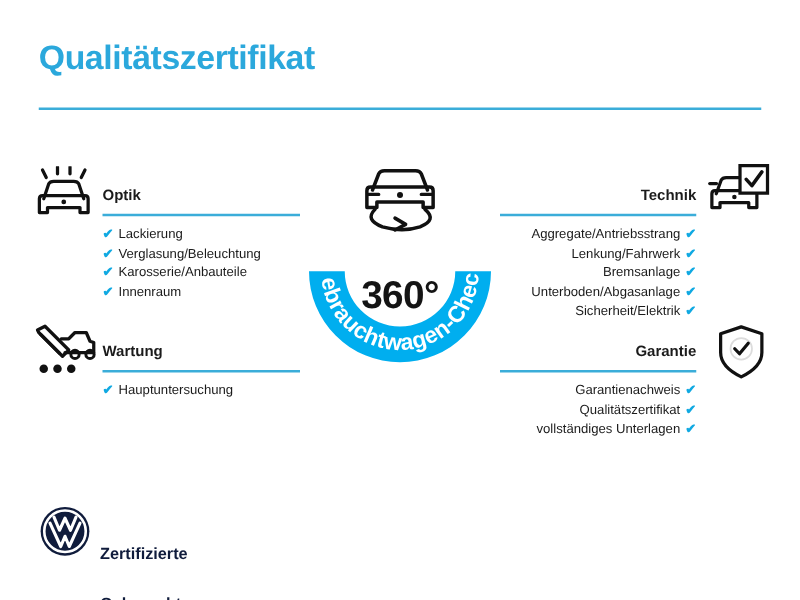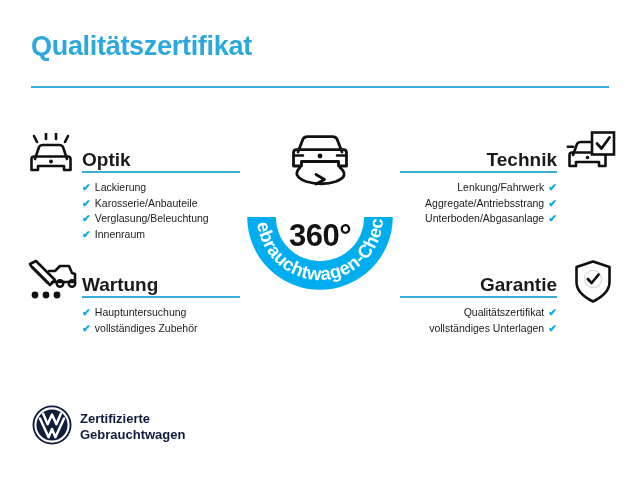--- a/index.html
+++ b/index.html
@@ -22,21 +22,21 @@
   }
   #header-rule{
     position:absolute;left:31px;top:86px;width:578px;height:2px;
     background:#3BADD9;
   }
 
   
   .quad{position:absolute;}
   .q-head{
     position:absolute;
-    font-size:19px;font-weight:bold;color:#1b1b1b;
+    font-size:12px;font-weight:bold;color:#1b1b1b;
     line-height:1;white-space:nowrap;
   }
   .q-rule{position:absolute;height:2px;background:#3BADD9;}
   .q-list{position:absolute;list-style:none;margin:0;padding:0;}
   .q-list li{
     font-size:10.5px;line-height:15.5px;color:#1b1b1b;
     white-space:nowrap;
   }
   .chk{color:#10A9E2;font-size:10.5px;font-weight:bold;}
 
@@ -92,21 +92,21 @@
   #badge-car{position:absolute;left:47px;top:-4px;}
 
   
   #footer{position:absolute;left:31px;top:404px;height:46px;}
   #vw-mark{position:absolute;left:0;top:0;}
   #footer-text{
     position:absolute;left:49px;top:7px;
     font-size:13px;font-weight:bold;line-height:16px;
     color:#101C3C;white-space:nowrap;
   }
-  #footer-text div{display:block;}
+  #footer-text div{display:block;margin-top:24px;}
 </style>
 </head>
 <body>
 
 <div id="sheet">
 
   <div id="page-title">Qualitätszertifikat</div>
   <div id="header-rule"></div>
 
   <div class="sec-icon" id="icon-optik">
@@ -120,22 +120,22 @@
       <path d="M10 26 L14 14 Q15 12 18 12 L34 12 Q37 12 38 14 L42 26" fill="none" stroke="#111" stroke-width="2.6" stroke-linejoin="round" stroke-linecap="round"></path>
       <path d="M6.5 26 Q6.5 23.5 9 23.5 L43 23.5 Q45.5 23.5 45.5 26 L45.5 37 L39 37 L39 33 L13 33 L13 37 L6.5 37 Z" fill="none" stroke="#111" stroke-width="2.6" stroke-linejoin="round"></path>
       <circle cx="26" cy="28.5" r="1.9" fill="#111"></circle>
     </svg>
   </div>
   <div class="quad left" id="q-optik">
     <div class="q-head">Optik</div>
     <div class="q-rule"></div>
     <ul class="q-list">
       <li><span class="chk">✔</span><span>Lackierung</span></li>
+      <li><span class="chk">✔</span><span>Verglasung/Beleuchtung</span></li>
       <li><span class="chk">✔</span><span>Karosserie/Anbauteile</span></li>
-      <li><span class="chk">✔</span><span>Verglasung/Beleuchtung</span></li>
       <li><span class="chk">✔</span><span>Innenraum</span></li>
     </ul>
   </div>
 
   <div class="sec-icon" id="icon-wartung">
     <svg width="58" height="48" viewBox="0 0 58 48">
       <g stroke="#111" stroke-width="2.6" fill="none" stroke-linejoin="round" stroke-linecap="round">
         <path d="M8 6 L14 3 L33 22 L28 27 L9 8 Z"></path>
         <path d="M10.5 9.5 L25.5 24.5"></path>
       </g>
@@ -145,55 +145,57 @@
       <circle cx="13" cy="37" r="3.4" fill="#111"></circle>
       <circle cx="24" cy="37" r="3.4" fill="#111"></circle>
       <circle cx="35" cy="37" r="3.4" fill="#111"></circle>
     </svg>
   </div>
   <div class="quad left" id="q-wartung">
     <div class="q-head">Wartung</div>
     <div class="q-rule"></div>
     <ul class="q-list">
       <li><span class="chk">✔</span><span>Hauptuntersuchung</span></li>
-      <li><span class="chk">✔</span><span>vollständiges Zubehör</span></li>
     </ul>
   </div>
 
   <div class="sec-icon" id="icon-technik">
     <svg width="50" height="44" viewBox="0 0 50 44">
       <path d="M7 24 L11 13 Q12 11 15 11 L27 11" fill="none" stroke="#111" stroke-width="2.6" stroke-linejoin="round" stroke-linecap="round"></path>
       <path d="M3.5 24 Q3.5 21.5 6 21.5 L37 21.5 Q39.5 21.5 39.5 24 L39.5 35 L33 35 L33 31 L10 31 L10 35 L3.5 35 Z" fill="none" stroke="#111" stroke-width="2.6" stroke-linejoin="round"></path>
       <circle cx="21.5" cy="26.5" r="1.8" fill="#111"></circle>
       <rect x="0.5" y="14.5" width="8" height="2.6" rx="1.3" fill="#111"></rect>
       <rect x="26" y="1.5" width="22" height="22" fill="#fff" stroke="#111" stroke-width="2.6"></rect>
       <path d="M31 12.5 L35.5 17.5 L43.5 6.5" fill="none" stroke="#111" stroke-width="2.8" stroke-linecap="round" stroke-linejoin="round"></path>
     </svg>
   </div>
   <div class="quad right" id="q-technik">
     <div class="q-head">Technik</div>
     <div class="q-rule"></div>
     <ul class="q-list">
+      <li><span>Aggregate/Antriebsstrang</span><span class="chk">✔</span></li>
       <li><span>Lenkung/Fahrwerk</span><span class="chk">✔</span></li>
-      <li><span>Aggregate/Antriebsstrang</span><span class="chk">✔</span></li>
+      <li><span>Bremsanlage</span><span class="chk">✔</span></li>
       <li><span>Unterboden/Abgasanlage</span><span class="chk">✔</span></li>
+      <li><span>Sicherheit/Elektrik</span><span class="chk">✔</span></li>
     </ul>
   </div>
 
   <div class="sec-icon" id="icon-garantie">
     <svg width="42" height="46" viewBox="0 0 42 46">
       <path d="M21 2.5 L37.5 8 L37.5 23 Q37.5 34.5 21 42.5 Q4.5 34.5 4.5 23 L4.5 8 Z" fill="none" stroke="#111" stroke-width="2.6" stroke-linejoin="round"></path>
       <circle cx="21" cy="20" r="8.6" fill="none" stroke="#dcdcdc" stroke-width="1.4"></circle>
       <path d="M15.8 20 L19.6 24 L26.6 15.6" fill="none" stroke="#111" stroke-width="2.6" stroke-linecap="round" stroke-linejoin="round"></path>
     </svg>
   </div>
   <div class="quad right" id="q-garantie">
     <div class="q-head">Garantie</div>
     <div class="q-rule"></div>
     <ul class="q-list">
+      <li><span>Garantienachweis</span><span class="chk">✔</span></li>
       <li><span>Qualitätszertifikat</span><span class="chk">✔</span></li>
       <li><span>vollständiges Unterlagen</span><span class="chk">✔</span></li>
     </ul>
   </div>
 
   <div id="badge">
     <svg width="174" height="174" viewBox="0 0 174 174">
       <defs>
         <path id="ringpath" d="M 24 87 A 63 63 0 1 0 150 87"></path>
       </defs>

